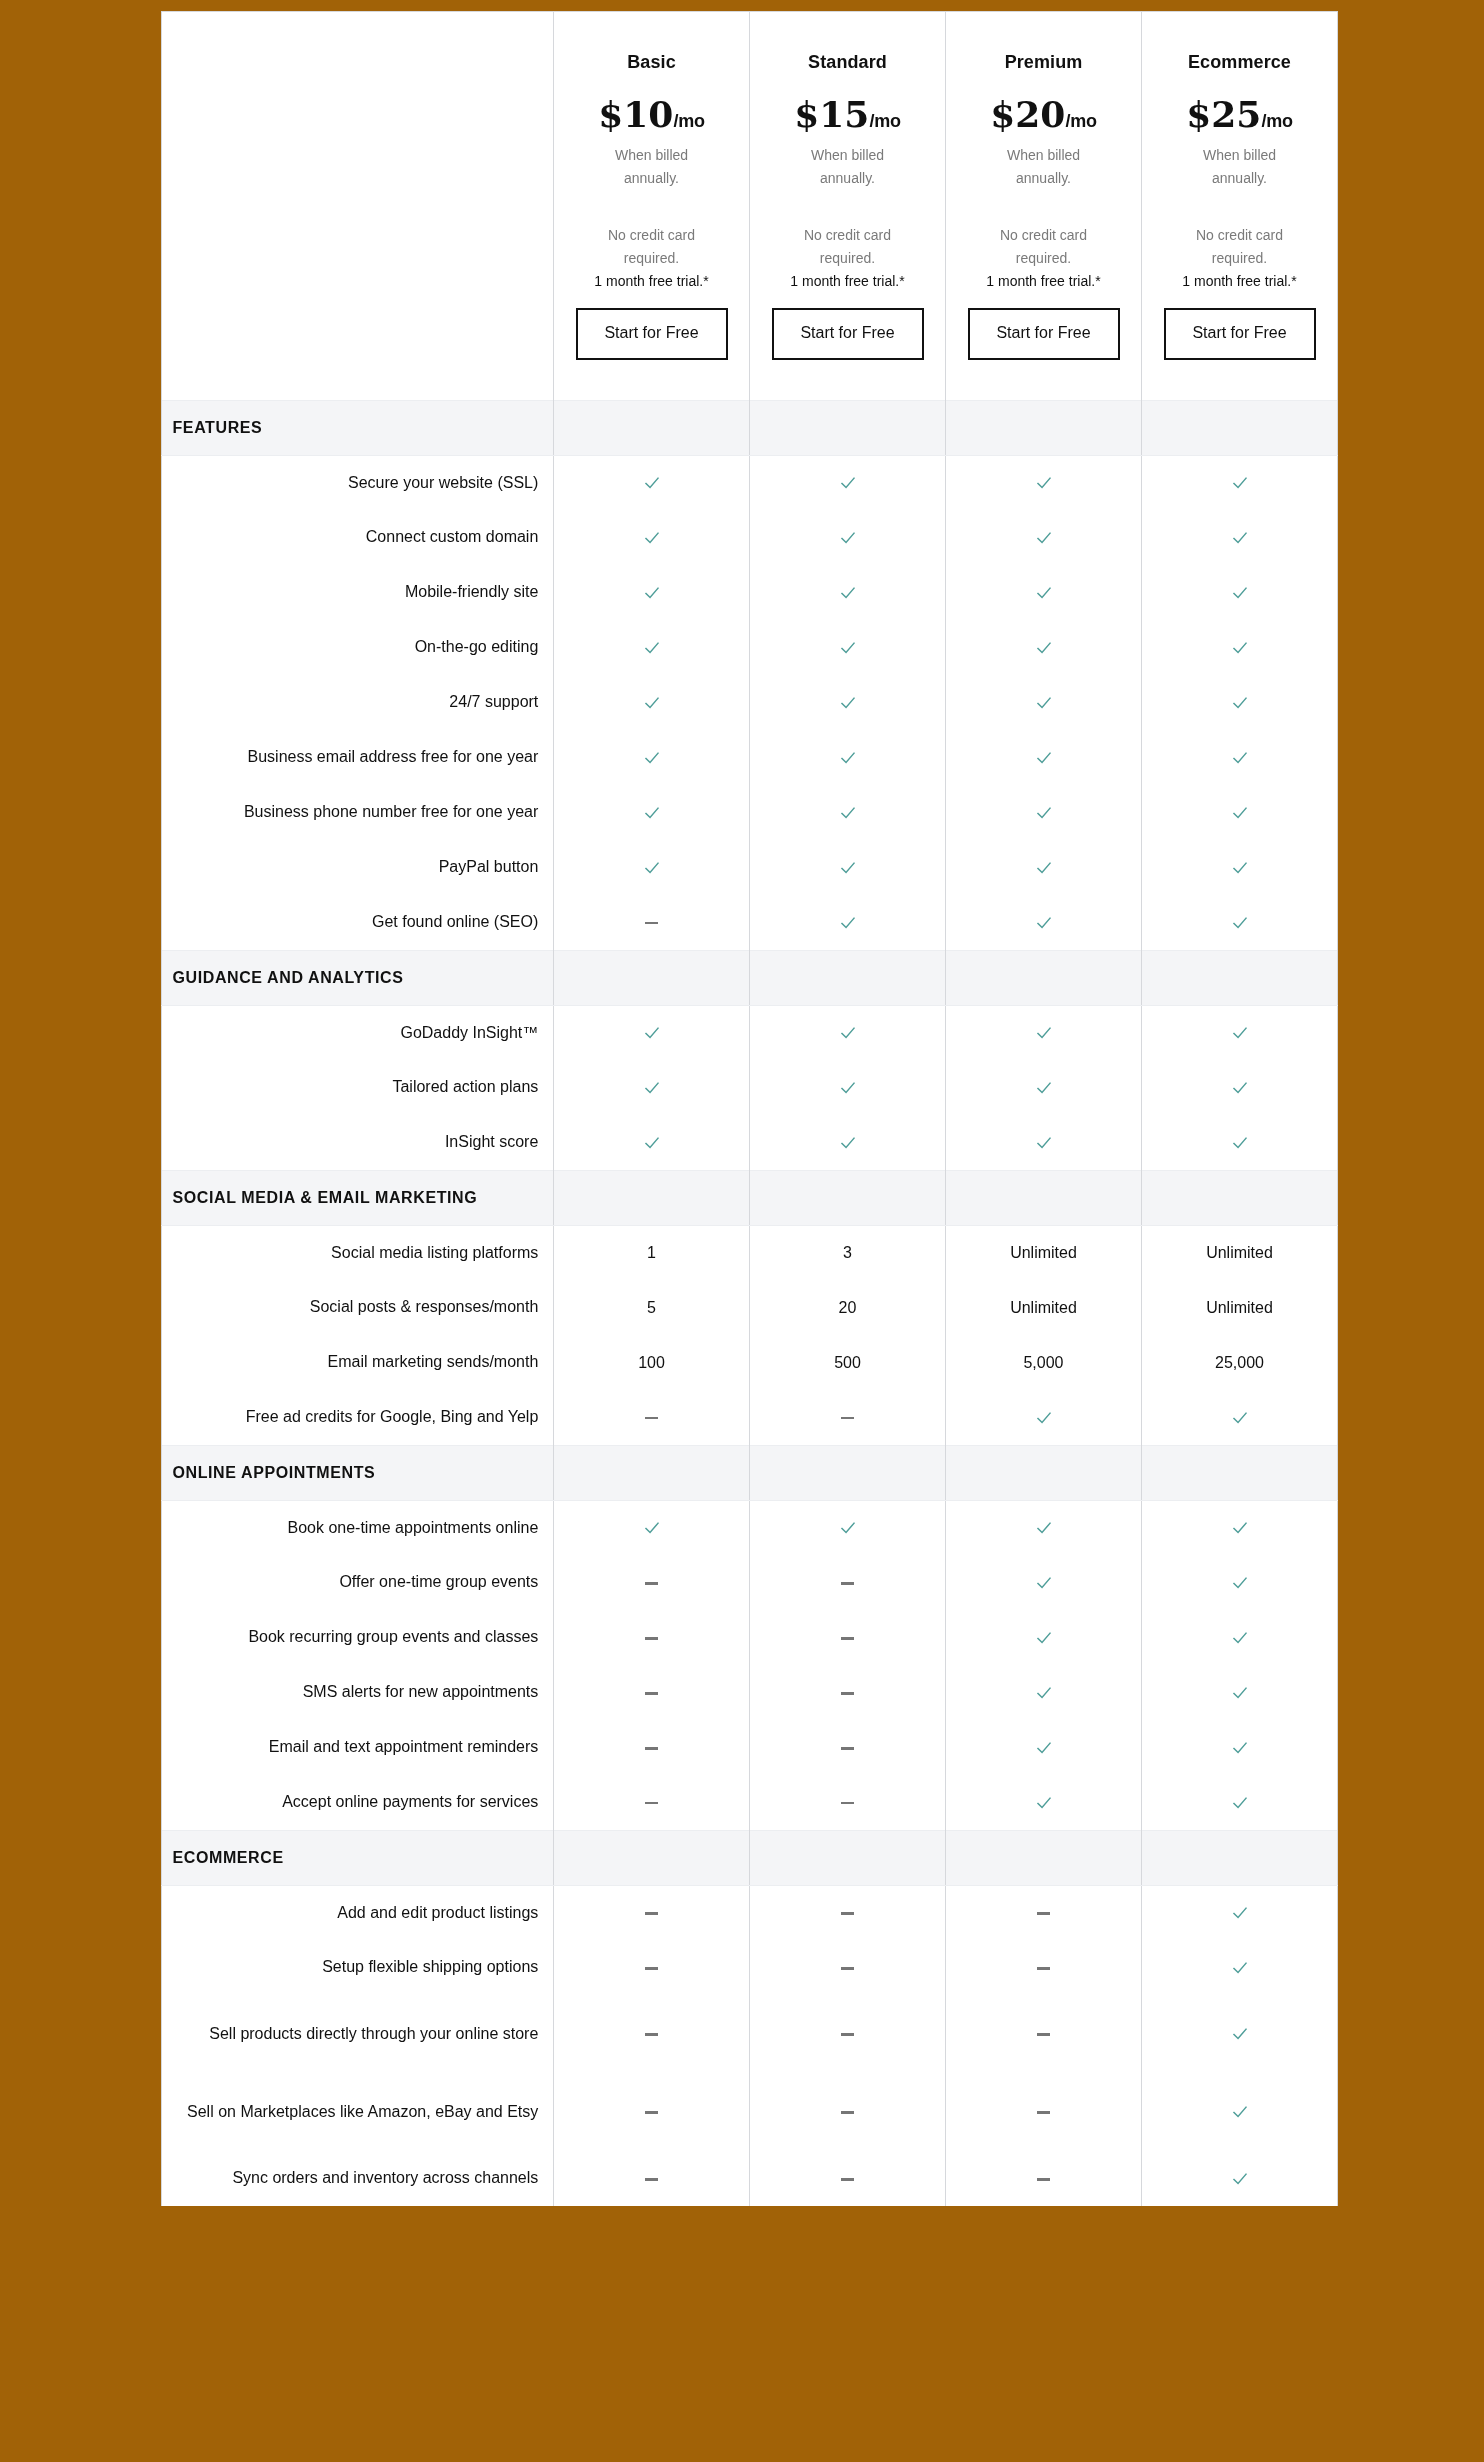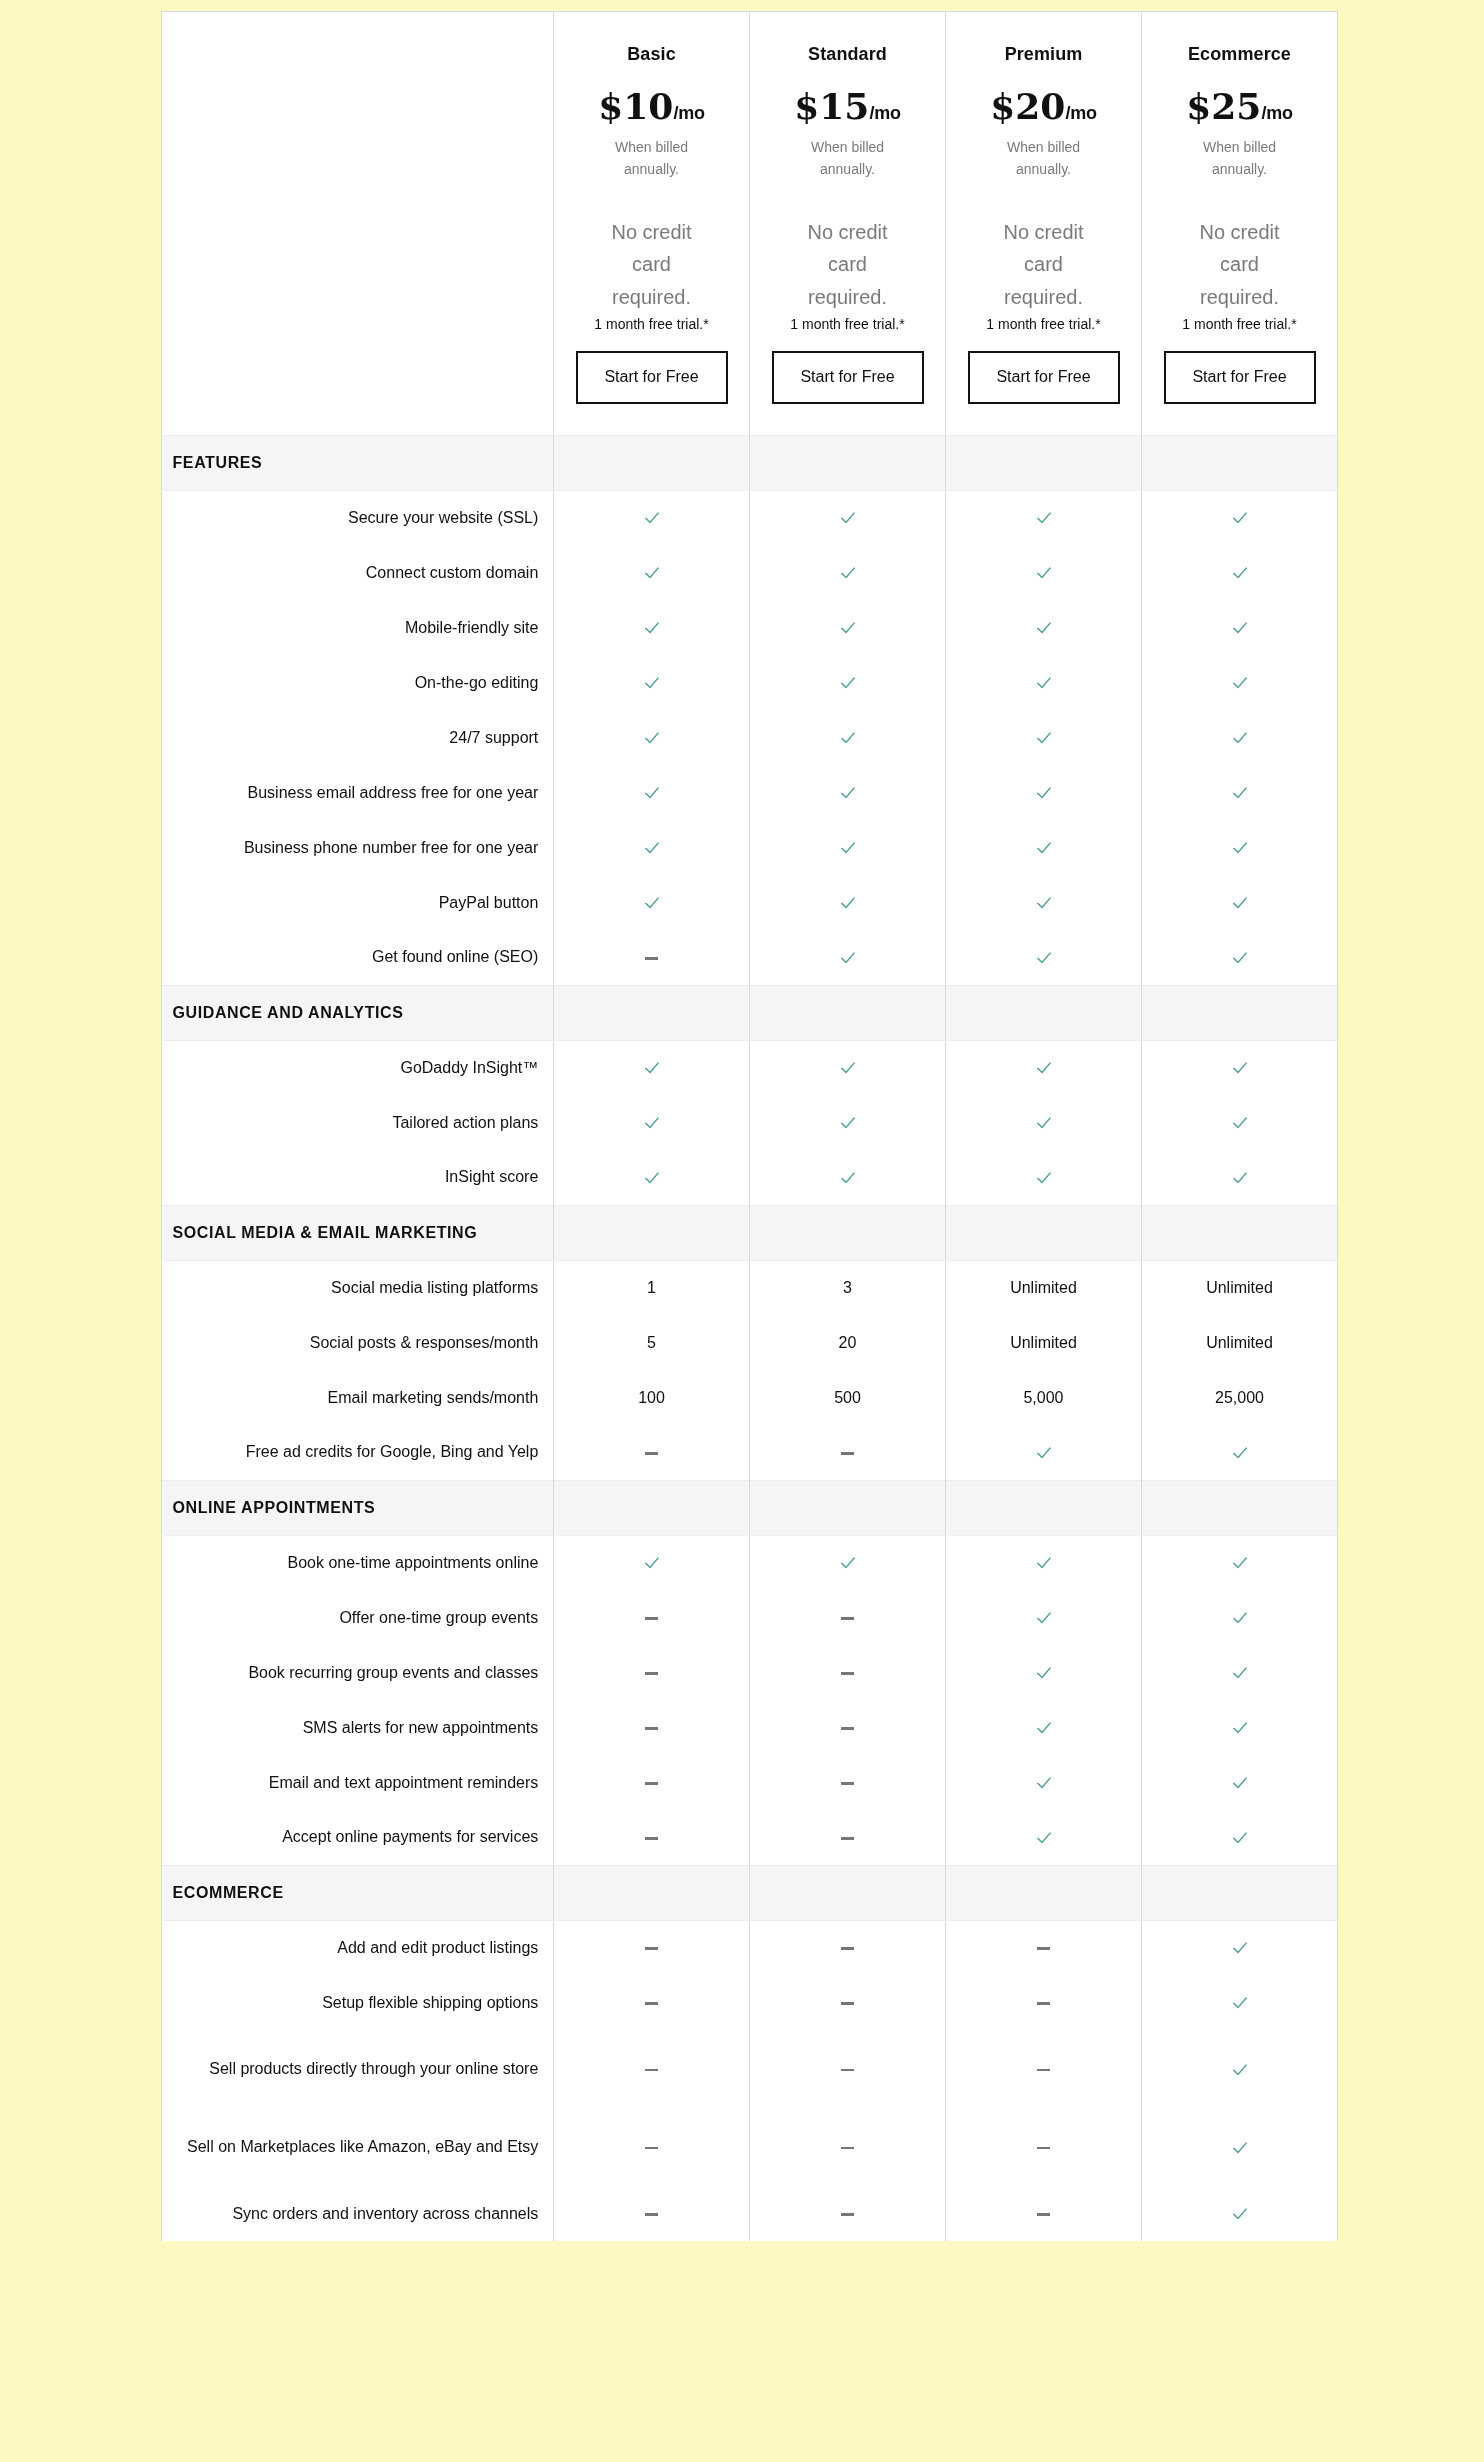--- a/index.html
+++ b/index.html
@@ -11,21 +11,21 @@
     width: 1485px;
     font-family: "Liberation Sans", sans-serif;
     color: #111111;
     -webkit-font-smoothing: antialiased;
   }
 
   .page {
     position: relative;
     width: 1485px;
     min-height: 2462px;
-    background: #fef9c3;
+    background: #a16207;
   }
 
   
   .ptable {
     position: absolute;
     left: 161px;
     top: 10.5px;
     width: 1177px;               
     border-collapse: collapse;
     table-layout: fixed;
@@ -80,21 +80,21 @@
     letter-spacing: -0.2px;
   }
   .plan-billed {
     font-size: 14px;
     line-height: 1.62;
     color: #7a7a7a;
     margin: 0 auto 35px auto;
     max-width: 121px;
   }
   .plan-nocard {
-    font-size: 20px;
+    font-size: 14px;
     line-height: 1.62;
     color: #7a7a7a;
     margin: 0 auto 1.1px auto;
     max-width: 121px;
   }
   .plan-trial {
     font-size: 14px;
     line-height: 1.5;
     color: #111111;
     margin: 0 0 16px 0;

